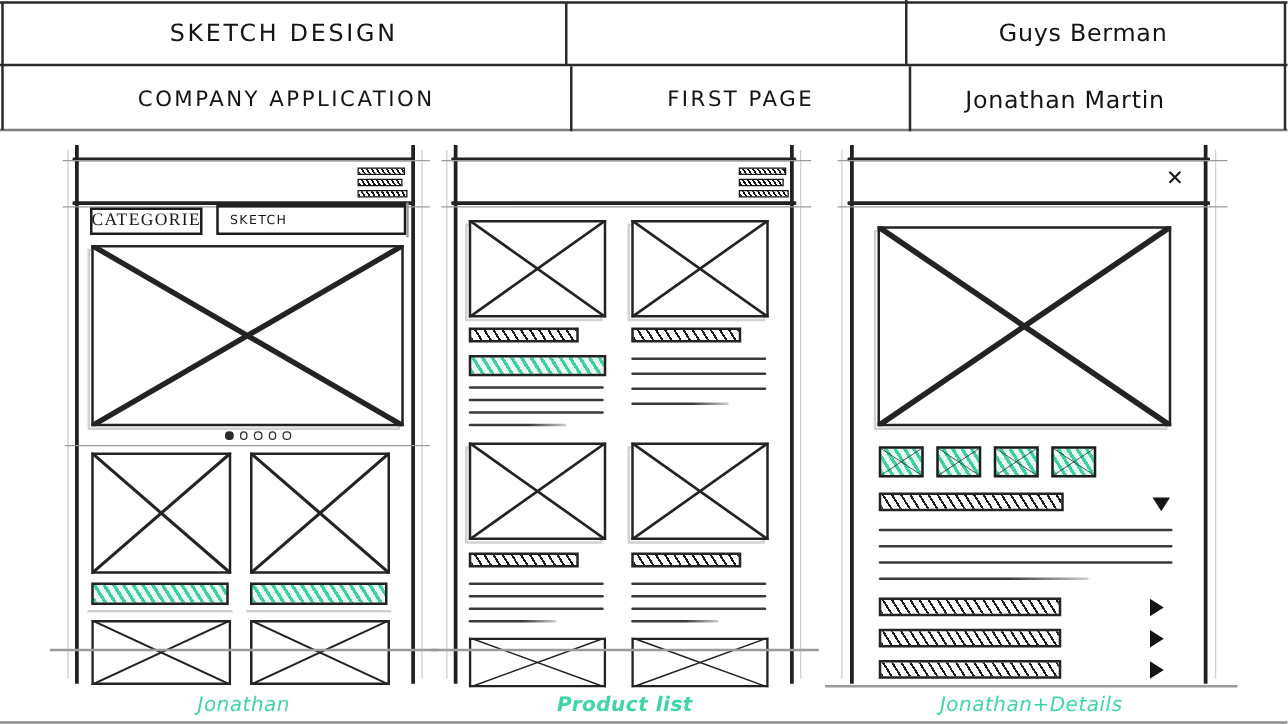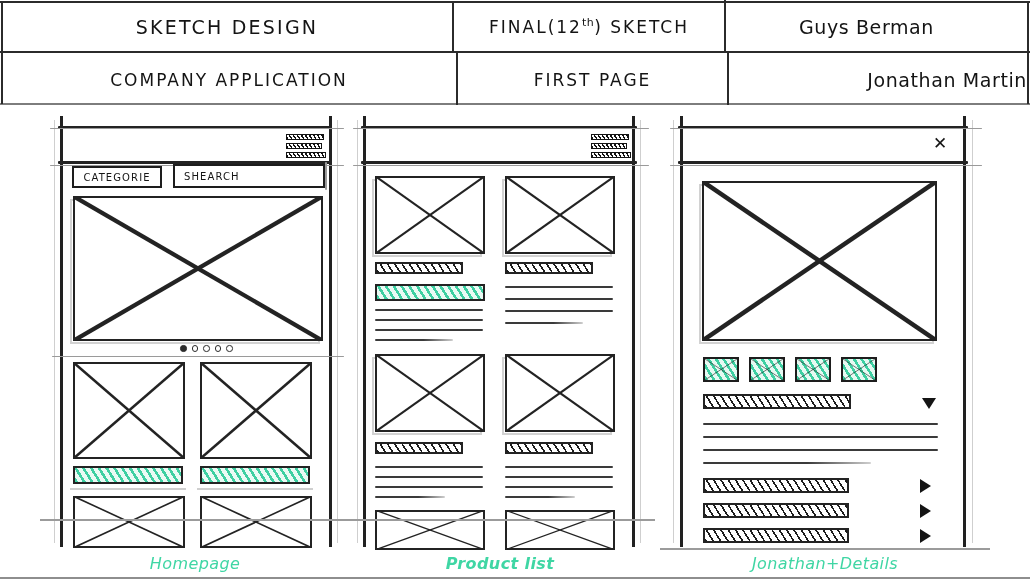--- a/index.html
+++ b/index.html
@@ -143,34 +143,31 @@
     <div class="vline" style="left:452px;top:2px;height:50px;"></div>
     <div class="vline" style="left:724px;top:0px;height:52px;"></div>
     <div class="vline" style="left:456px;top:53px;height:52px;"></div>
     <div class="vline" style="left:727px;top:53px;height:52px;"></div>
     <div class="vline" style="left:1027px;top:2px;height:102px;"></div>
     <div class="vline" style="left:1px;top:2px;height:102px;"></div>
 
     <div class="tt-cell" style="left:2px;width:450px;">
       <span class="cap-big">SKETCH DESIGN</span>
     </div>
-    <div class="tt-cell" style="left:454px;width:270px;">
-      <span class="cap-med"><span>FINAL(12</span><span class="sup">th</span><span>) SKETCH</span></span>
-    </div>
     <div class="tt-cell" style="left:716px;width:301px;">
       <span class="name-txt">Guys Berman</span>
     </div>
 
     <div class="tt-cell" style="left:458px;top:53px;width:269px;">
       <span class="cap-med">FIRST PAGE</span>
     </div>
     <div class="tt-cell" style="left:2px;top:53px;width:454px;">
       <span class="cap-med">COMPANY APPLICATION</span>
     </div>
-    <div class="tt-cell" style="left:729px;top:53px;width:298px;justify-content:flex-end;">
+    <div class="tt-cell" style="left:703px;top:53px;width:298px;">
       <span class="name-txt">Jonathan Martin</span>
     </div>
   </div>
 
   <div class="panels">
 
     <div class="panel p1">
       <div class="device" style="left:20px;right:18px;">
         <div class="dev-edge-l" style="left:0;"></div>
         <div class="dev-edge-r" style="right:0;"></div>
@@ -183,24 +180,24 @@
       <div class="stroke" style="left:18px;top:55px;width:274px;height:3px;"></div>
       <div class="stroke light" style="left:10px;top:59px;width:294px;height:1.4px;"></div>
 
       <div class="burger" style="left:246px;top:28px;">
         <i></i>
         <i></i>
         <i></i>
       </div>
 
       <div style="position:absolute;left:32px;top:60px;width:90px;height:22px;box-sizing:border-box;border:2.2px solid #1d1d1d;display:flex;align-items:center;justify-content:center;">
-        <span style="font-size:10px;letter-spacing:1.1px;color:#151515;">CATEGORIE</span>
+        <span style="font-size:14px;letter-spacing:1.1px;color:#151515;font-family:Liberation Serif, serif;">CATEGORIE</span>
       </div>
       <div style="position:absolute;left:133px;top:58px;width:152px;height:24px;box-sizing:border-box;border:2.2px solid #1d1d1d;display:flex;align-items:center;padding-left:9px;">
-        <span style="font-size:10px;letter-spacing:1.1px;color:#151515;">SHEARCH</span>
+        <span style="font-size:10px;letter-spacing:1.1px;color:#151515;">SKETCH</span>
       </div>
       <div class="stroke light" style="left:285px;top:56px;width:2px;height:28px;"></div>
 
       <div class="imgbox" style="left:33px;top:90px;width:250px;height:145px;">
         <div class="gh"></div>
         <div class="bx"></div>
         <svg viewBox="0 0 100 100" preserveAspectRatio="none">
           <line x1="0" y1="0" x2="100" y2="100"></line>
           <line x1="100" y1="0" x2="0" y2="100"></line>
         </svg>
@@ -244,21 +241,21 @@
       </div>
       <div class="imgbox" style="left:160px;top:390px;width:112px;height:52px;overflow:hidden;">
         <div class="bx"></div>
         <svg viewBox="0 0 100 100" preserveAspectRatio="none">
           <line x1="0" y1="0" x2="100" y2="100"></line>
             <line x1="100" y1="0" x2="0" y2="100"></line>
         </svg>
       </div>
 
       <div class="baseline" style="left:0px;top:413px;width:310px;"></div>
-      <div class="caption">Homepage</div>
+      <div class="caption">Jonathan</div>
     </div>
 
     <div class="panel p2">
       <div class="device" style="left:18px;right:20px;">
         <div class="dev-edge-l" style="left:0;"></div>
         <div class="dev-edge-r" style="right:0;"></div>
         <div class="dev-ghost-l" style="left:-6px;"></div>
         <div class="dev-ghost-r" style="right:-6px;"></div>
       </div>
 

